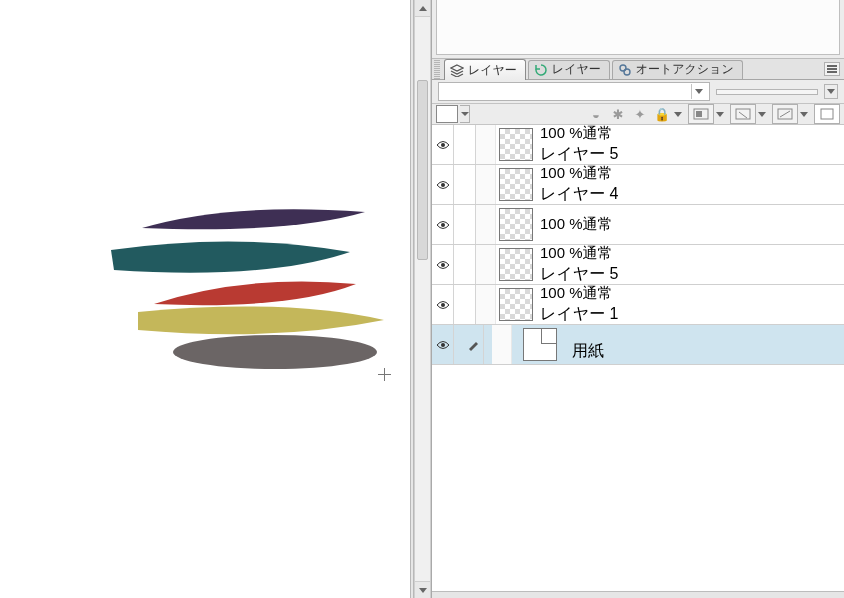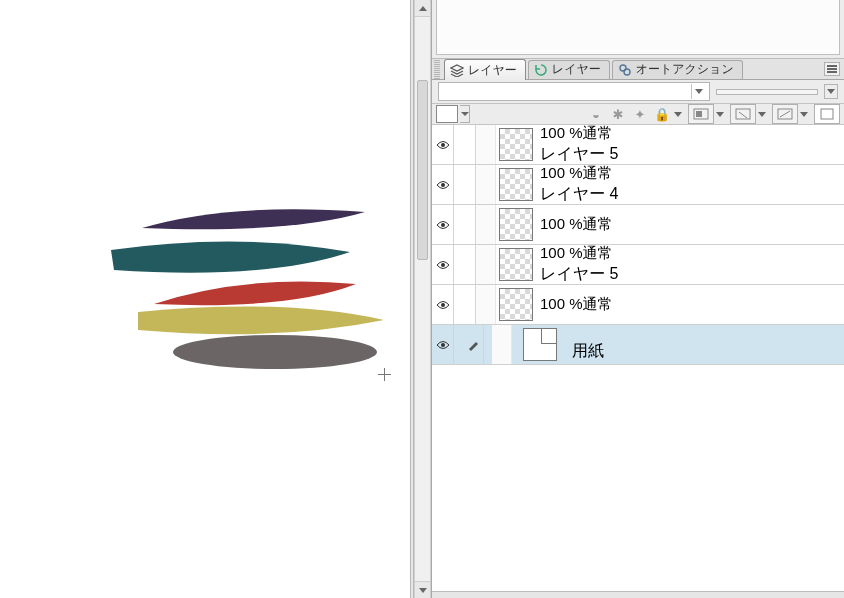--- a/index.html
+++ b/index.html
@@ -450,20 +450,21 @@
         <svg viewBox="0 0 14 10">
             <path d="M1 5 Q7 -2 13 5 Q7 12 1 5 Z" fill="none" stroke="#333"></path>
             <circle cx="7" cy="5" r="2" fill="#333"></circle>
           </svg>
       </div>
       <div class="edit"></div>
       <div class="indent"></div>
       <div class="thumb"></div>
       <div class="meta">
         <div class="mode">100 %通常</div>
+        <div class="name">レイヤー 1</div>
       </div>
     </div>
 
     <div class="layer-row paper selected">
       <div class="vis eye-icon">
         <svg viewBox="0 0 14 10">
             <path d="M1 5 Q7 -2 13 5 Q7 12 1 5 Z" fill="none" stroke="#333"></path>
             <circle cx="7" cy="5" r="2" fill="#333"></circle>
           </svg>
       </div>

